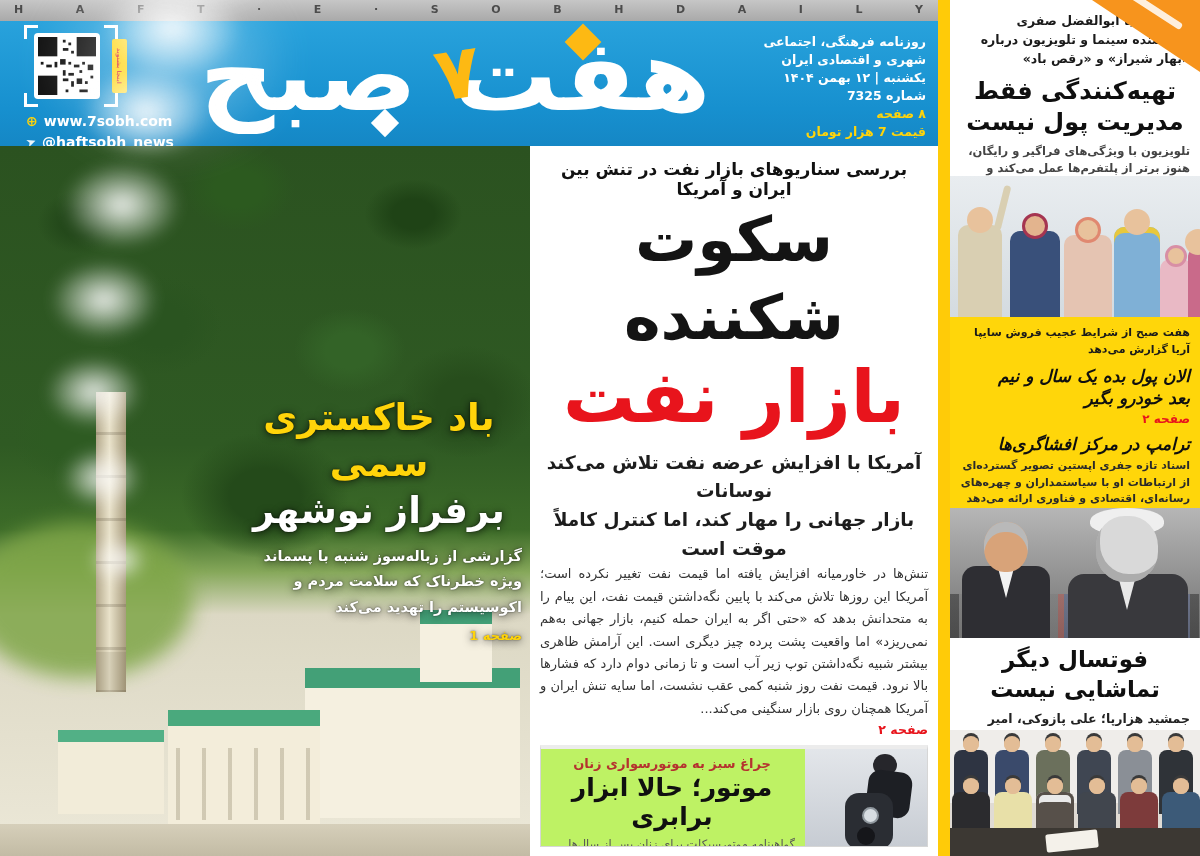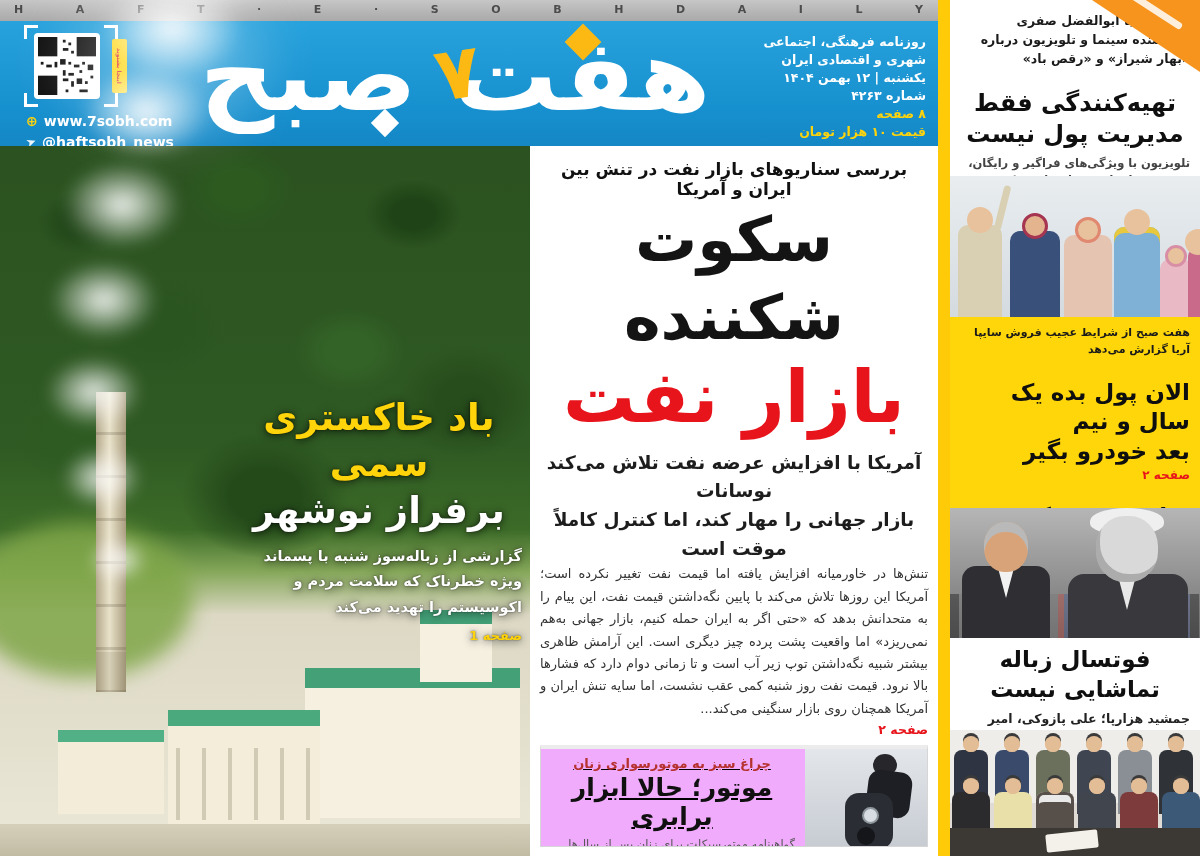--- a/index.html
+++ b/index.html
@@ -100,21 +100,21 @@
 
   
   .col-center{position:absolute;left:530px;top:146px;width:408px;height:710px;padding:0 10px;overflow:hidden;}
   .lead-kicker{margin-top:13px;text-align:center;font-size:17px;font-weight:bold;color:#111;}
   .lead-hb{text-align:center;font-size:62px;font-weight:bold;color:#141414;line-height:1.25;margin-top:2px;}
   .lead-hr{text-align:center;font-size:72px;font-weight:bold;color:#e8141c;line-height:1.15;}
   .lead-dek{text-align:center;font-size:18.5px;font-weight:bold;color:#1d1d1d;line-height:1.55;
     margin-top:10px;white-space:pre-line;}
   .lead-body{font-size:13px;color:#333;text-align:justify;line-height:1.72;}
   .pg{color:#e8141c;font-weight:bold;font-size:12.5px;margin-top:2px;}
-  .box{border:1px solid #d6d6d6;border-top:4px solid #ececec;background:#f0abfc;display:flex;overflow:hidden;text-decoration:underline;}
+  .box{border:1px solid #d6d6d6;border-top:4px solid #ececec;background:#bef264;display:flex;overflow:hidden;}
   .moto{margin-top:8px;height:102px;}
   .moto-photo{position:relative;width:122px;height:100%;flex:none;
     background:linear-gradient(180deg,#e3e6ea,#c7ccd3);}
   .sc-helmet{position:absolute;right:30px;top:5px;width:24px;height:22px;border-radius:50%;background:#26262b;}
   .sc-body{position:absolute;right:16px;top:22px;width:44px;height:46px;border-radius:12px;
     background:#1d1f24;transform:rotate(7deg);}
   .sc-front{position:absolute;right:34px;top:44px;width:48px;height:56px;border-radius:14px;background:#2a2d33;}
   .sc-light{position:absolute;right:48px;top:58px;width:17px;height:17px;border-radius:50%;
     background:#d7dde2;border:2px solid #8f979e;}
   .sc-wheel{position:absolute;right:52px;bottom:1px;width:18px;height:18px;border-radius:50%;background:#15161a;}
@@ -132,21 +132,21 @@
     repeating-linear-gradient(90deg,rgba(60,60,50,.22) 0 2px,transparent 2px 15px);}
   .t2{position:absolute;left:130px;top:2px;width:16px;height:160px;border-radius:6px 6px 0 0;
     background:linear-gradient(90deg,#a8aeb4,#e0e4e8,#9aa0a6);}
 
   
   .col-right{position:absolute;left:938px;top:0;width:262px;height:856px;background:#fff;overflow:hidden;}
   .ystrip{position:absolute;left:0;top:0;width:12px;height:856px;background:#ffcb08;}
   .rc{position:absolute;left:12px;top:0;width:250px;height:856px;}
   .producer{position:absolute;left:0;top:0;width:100%;height:176px;padding:12px 10px 0;overflow:hidden;}
   .rk{font-size:12.5px;font-weight:bold;color:#1a1a1a;line-height:1.5;text-align:right;}
-  .rh{font-size:24px;font-weight:bold;color:#0f0f0f;line-height:1.3;margin-top:20px;
+  .rh{font-size:24px;font-weight:bold;color:#0f0f0f;line-height:1.3;margin-top:8px;
       text-align:center;white-space:pre-line;}
   .rd{font-size:11.5px;font-weight:bold;color:#444;line-height:1.55;margin-top:4px;text-align:right;}
   .rp{color:#e8141c;font-weight:bold;font-size:12px;margin-top:2px;text-align:right;}
   .tv-photo{position:absolute;left:0;top:176px;width:100%;height:141px;overflow:hidden;
     background:linear-gradient(180deg,#e9edf0,#d4dbe0);}
   .fig{position:absolute;bottom:0;border-radius:10px 10px 0 0;}
   .fig::before{content:"";position:absolute;left:50%;top:-18px;transform:translateX(-50%);
     width:20px;height:20px;border-radius:50%;background:#e8c29c;border:3px solid transparent;}
   .f1{left:8px;width:44px;height:92px;background:#d9cfb2;}
   .f1::after{content:"";position:absolute;right:-4px;top:-40px;width:7px;height:46px;
@@ -154,21 +154,21 @@
   .f2{left:60px;width:50px;height:86px;background:#39507a;}
   .f2::before{border-color:#a53551;background:#e3b48e;}
   .f3{left:114px;width:48px;height:82px;background:#e5c4b2;}
   .f3::before{border-color:#e08870;}
   .f4{left:164px;width:46px;height:90px;background:#7fb0d6;box-shadow:inset 0 6px 0 #e8c83c;}
   .f5{left:210px;width:32px;height:58px;background:#e9b9c5;}
   .f5::before{width:16px;height:16px;top:-14px;border-color:#d88fa5;}
   .f6{left:238px;width:20px;height:70px;background:#c96a8a;}
   .y-sec{position:absolute;left:0;top:317px;width:100%;height:321px;background:#ffd60a;padding:8px 10px 0;}
   .y-sec .rk{font-size:11px;}
-  .y-sec .rh{text-align:right;font-size:23px;line-height:1.28;}
+  .y-sec .rh{text-align:right;font-size:17px;line-height:1.28;font-style:italic;}
   .y-dek{font-size:11px;font-weight:bold;color:#2a2a2a;line-height:1.5;margin-top:3px;text-align:right;}
   .collage{position:absolute;left:0;bottom:0;width:100%;height:130px;overflow:hidden;
     background:linear-gradient(180deg,#b6b6b6,#8d8d8d 60%,#6f6f6f);}
   .collage::before{content:"";position:absolute;inset:auto 0 0 0;height:44px;background:
     repeating-linear-gradient(90deg,rgba(40,40,40,.5) 0 9px,rgba(120,120,120,.4) 9px 18px,rgba(200,60,50,.35) 18px 24px,rgba(60,80,140,.35) 24px 30px);}
   .ep-head{position:absolute;left:34px;top:14px;width:44px;height:50px;border-radius:46%;
     background:#d8a379;box-shadow:inset 0 10px 0 #b9b9b9;}
   .ep-body{position:absolute;left:12px;top:58px;width:88px;height:72px;border-radius:14px 14px 0 0;
     background:#2e2e33;box-shadow:inset 0 0 0 0 #000;}
   .ep-body::after{content:"";position:absolute;left:36px;top:2px;width:16px;height:30px;
@@ -278,23 +278,23 @@
       <span class="logo-word">هفت صبح</span>
       <i class="dia d1"></i>
       <i class="dia d2"></i>
       <span class="logo-7">۷</span>
     </div>
 
     <div class="mh-info">
       <div>روزنامه فرهنگی، اجتماعی</div>
       <div>شهری و اقتصادی ایران</div>
       <div>یکشنبه | ۱۲ بهمن ۱۴۰۴</div>
-      <div>شماره ۴۲۶۳</div>
+      <div>شماره 7325</div>
       <div class="yl">۸ صفحه</div>
-      <div class="yl">قیمت ۱۰ هزار تومان</div>
+      <div class="yl">قیمت 7 هزار تومان</div>
     </div>
   </div>
 
   <div class="photo-left">
     <div class="hill"></div>
     <div class="facility">
       <div class="bld b1"></div>
       <div class="bld b2"></div>
       <div class="bld b3"></div>
       <div class="bld road"></div>
@@ -387,21 +387,21 @@
         <div class="collage">
           <i class="ep-body"></i>
           <i class="ep-head"></i>
           <i class="tr-body"></i>
           <i class="tr-hair"></i>
           <i class="tr-head"></i>
         </div>
       </div>
 
       <div class="futsal">
-        <div class="rh">فوتسال زباله تماشایی نیست</div>
+        <div class="rh">فوتسال دیگر تماشایی نیست</div>
         <div class="rd">جمشید هزارپا؛ علی پازوکی، امیر سیاه و جمال مرغی کجا رفتند؟</div>
         <div class="rp">صفحه ۷</div>
         <div class="team-photo">
           <i class="pb"></i>
           <i class="pb"></i>
           <i class="pb"></i>
           <i class="pb"></i>
           <i class="pb"></i>
           <i class="pb"></i>
           <i class="pf"></i>

